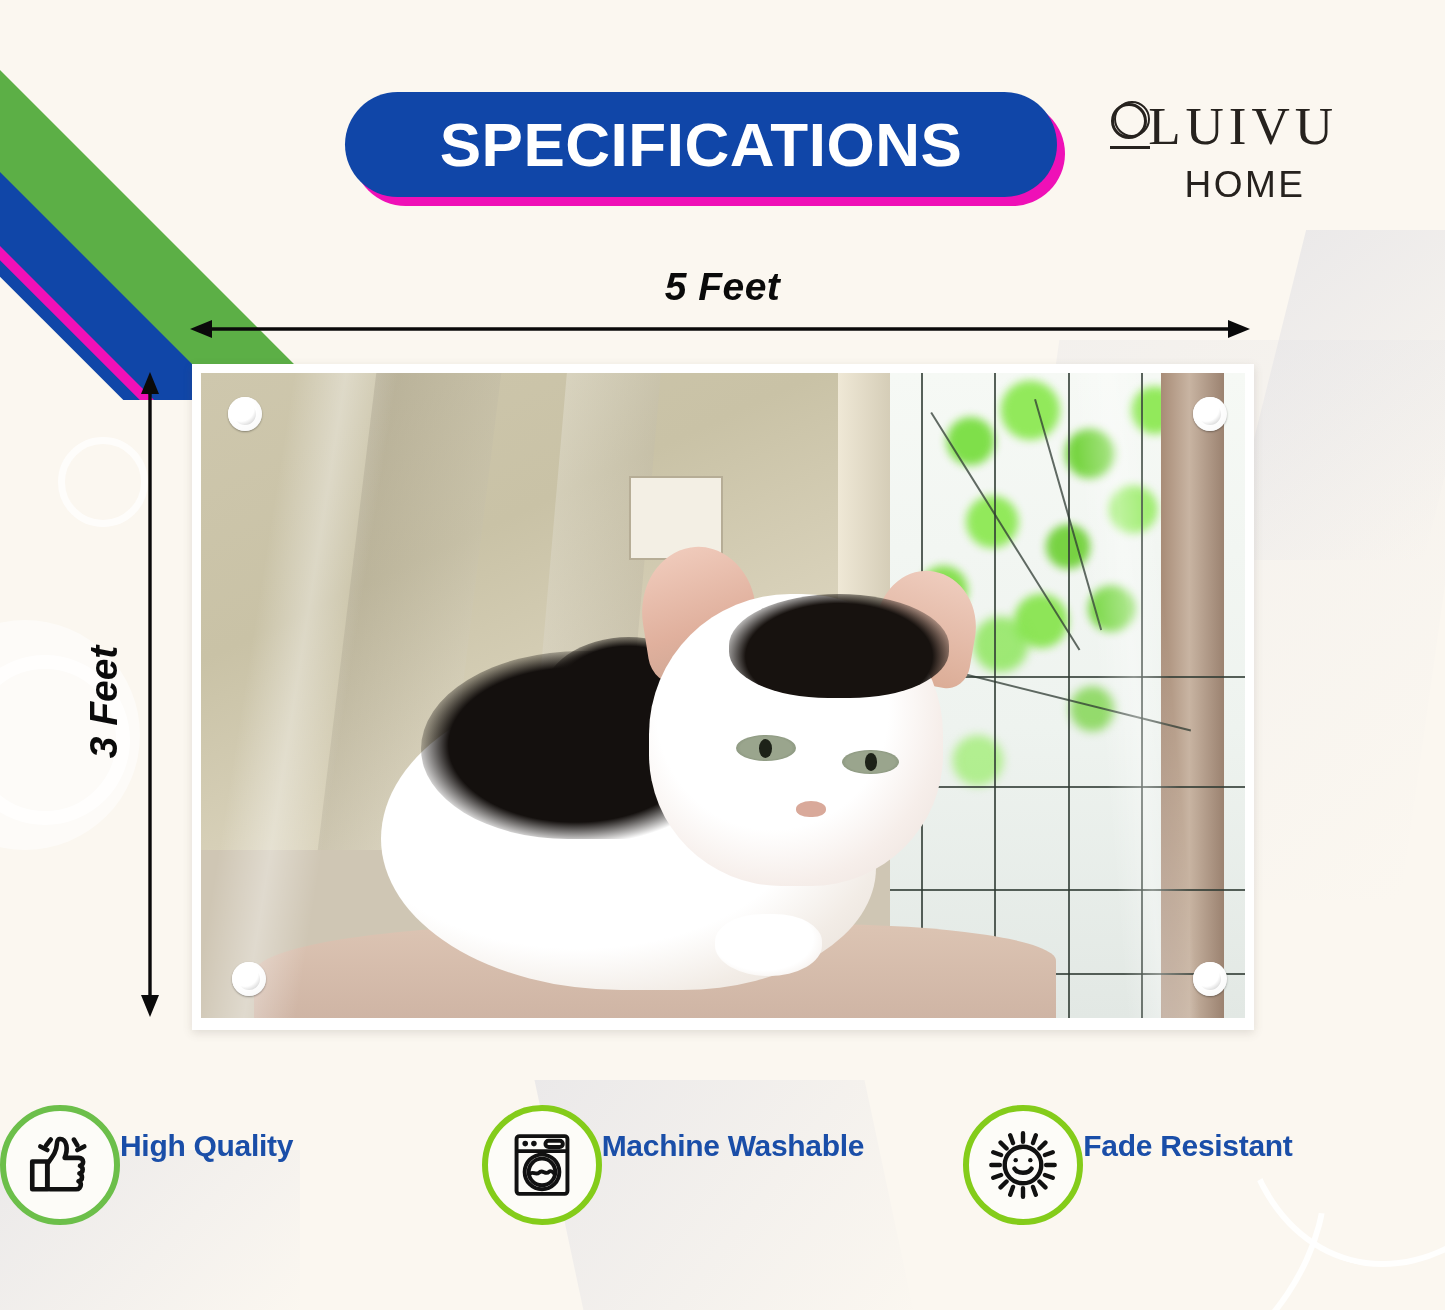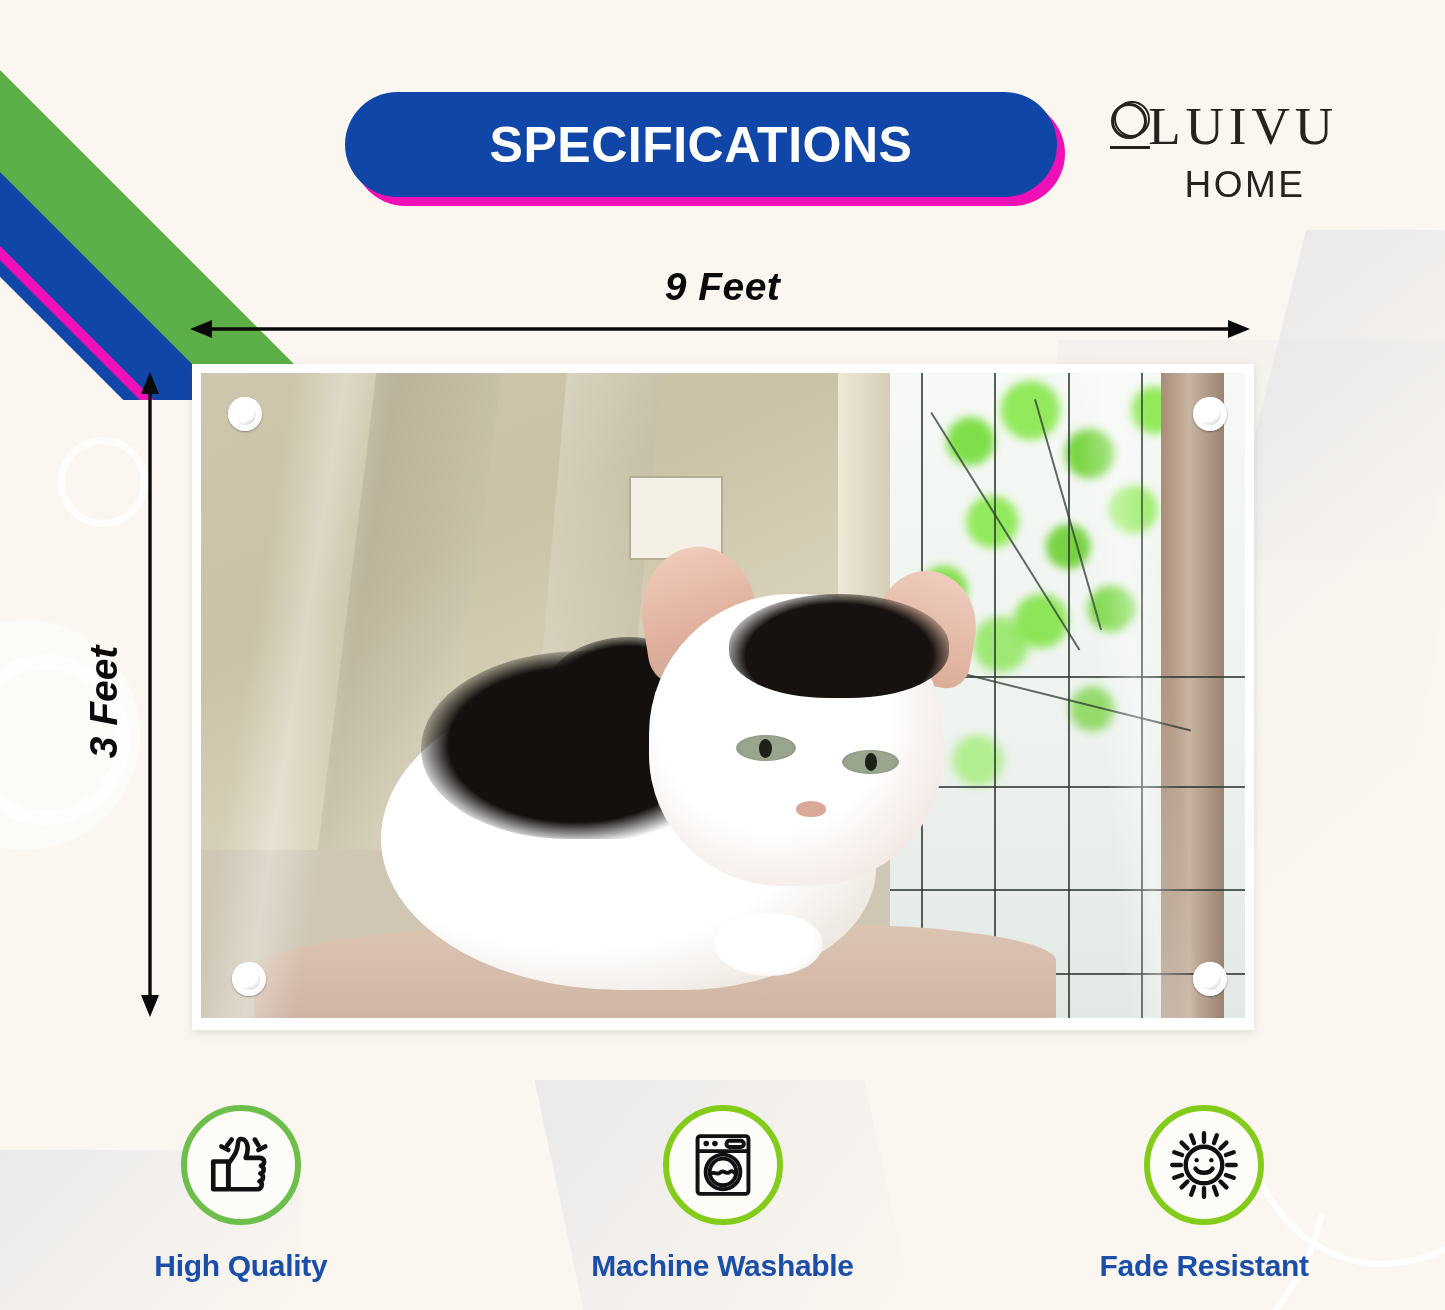--- a/index.html
+++ b/index.html
@@ -54,21 +54,21 @@
   #title-shadow {
     position:absolute; left:8px; top:9px; width:712px; height:105px;
     background:#ef10b7; border-radius:56px;
   }
   #title-badge {
     position:absolute; left:0; top:0; width:712px; height:105px;
     background:#1046a8; border-radius:56px;
     display:flex; align-items:center; justify-content:center;
   }
   #title-text {
-    color:#ffffff; font-size:50px; font-weight:bold;
+    color:#ffffff; font-size:62px; font-weight:bold;
     letter-spacing:.5px; font-family:"Liberation Sans", sans-serif;
     line-height:1;
   }
 
   #brand-logo { position:absolute; left:1108px; top:100px; width:230px; }
   #brand-row1 { display:flex; align-items:center; height:52px; }
   #brand-mark { position:relative; width:46px; height:52px; margin-right:5px; }
   #brand-mark .mark-ring {
     position:absolute; left:3px; top:3px; width:36px; height:36px;
     border:3px solid #26221e; border-radius:50%;
@@ -255,21 +255,21 @@
   .wrinkle {
     position:absolute; background:linear-gradient(90deg,rgba(255,255,255,.0),rgba(255,255,255,.35),rgba(255,255,255,0));
     pointer-events:none;
   }
 
   
   #features {
     position:absolute; left:0; top:1105px; width:1445px; height:205px; z-index:6;
     display:flex;
   }
-  .feature { flex:1; display:flex; flex-direction:column; align-items:center; }
+  .feature { flex:1; display:flex; flex-direction:row; align-items:flex-start; }
   .feature-circle {
     width:120px; height:120px; border-radius:50%;
     border:6px solid #6cbf4a; background:#fdfcf8;
     display:flex; align-items:center; justify-content:center;
   }
   .feature-circle.lime { border-color:#84cc1a; }
   .feature-label {
     margin-top:24px; font-size:30px; font-weight:bold; color:#1a4ea8;
     letter-spacing:-.3px;
   }
@@ -312,21 +312,21 @@
         <span class="mark-ring2"></span>
         <span class="mark-underline"></span>
       </span>
       <span id="brand-word">LUIVU</span>
     </div>
     <div id="brand-sub">HOME</div>
   </div>
 
 </div>
 
-<div id="dim-width-label">9 Feet</div>
+<div id="dim-width-label">5 Feet</div>
 
 <svg id="dim-width-arrow" viewBox="0 0 1060 22">
   <line x1="14" y1="11" x2="1046" y2="11" stroke="#0a0a0a" stroke-width="3.4"></line>
   <polygon points="0,11 22,2 22,20" fill="#0a0a0a"></polygon>
   <polygon points="1060,11 1038,2 1038,20" fill="#0a0a0a"></polygon>
 </svg>
 
 <div id="dim-height-label">3 Feet</div>
 
 <svg id="dim-height-arrow" viewBox="0 0 24 645">

